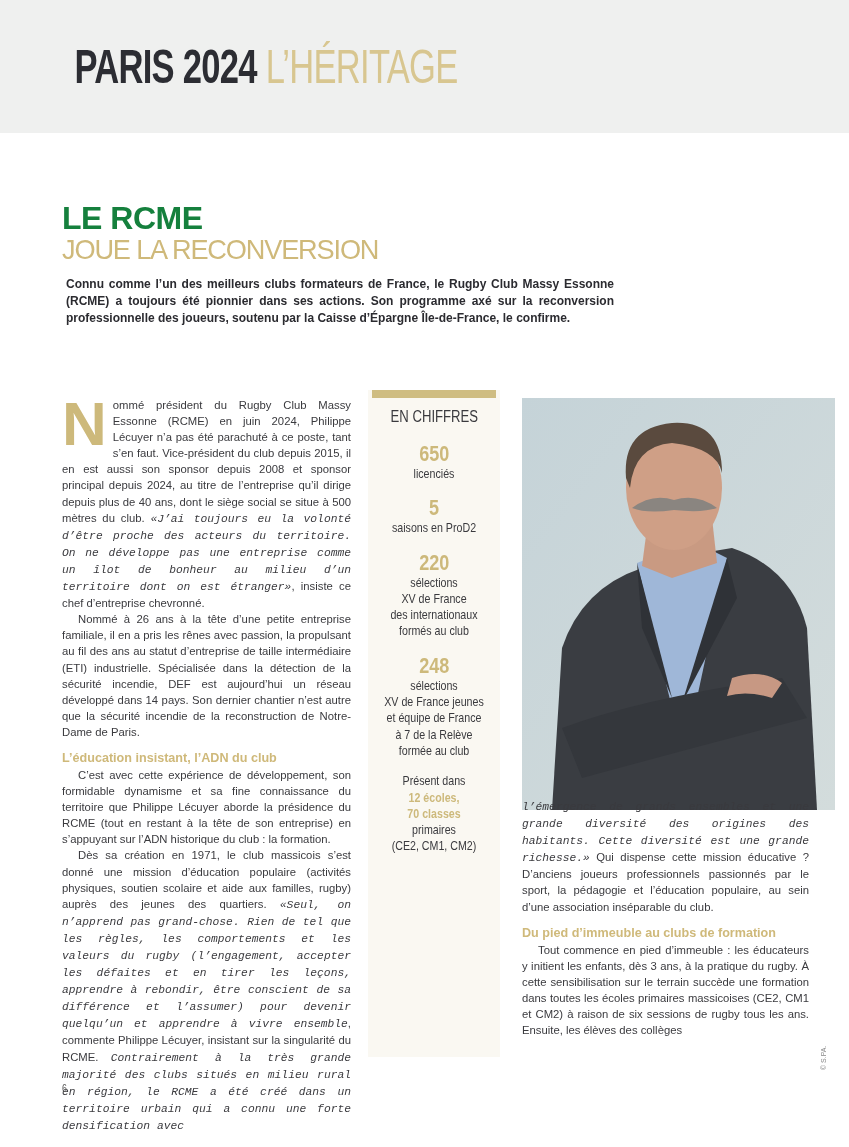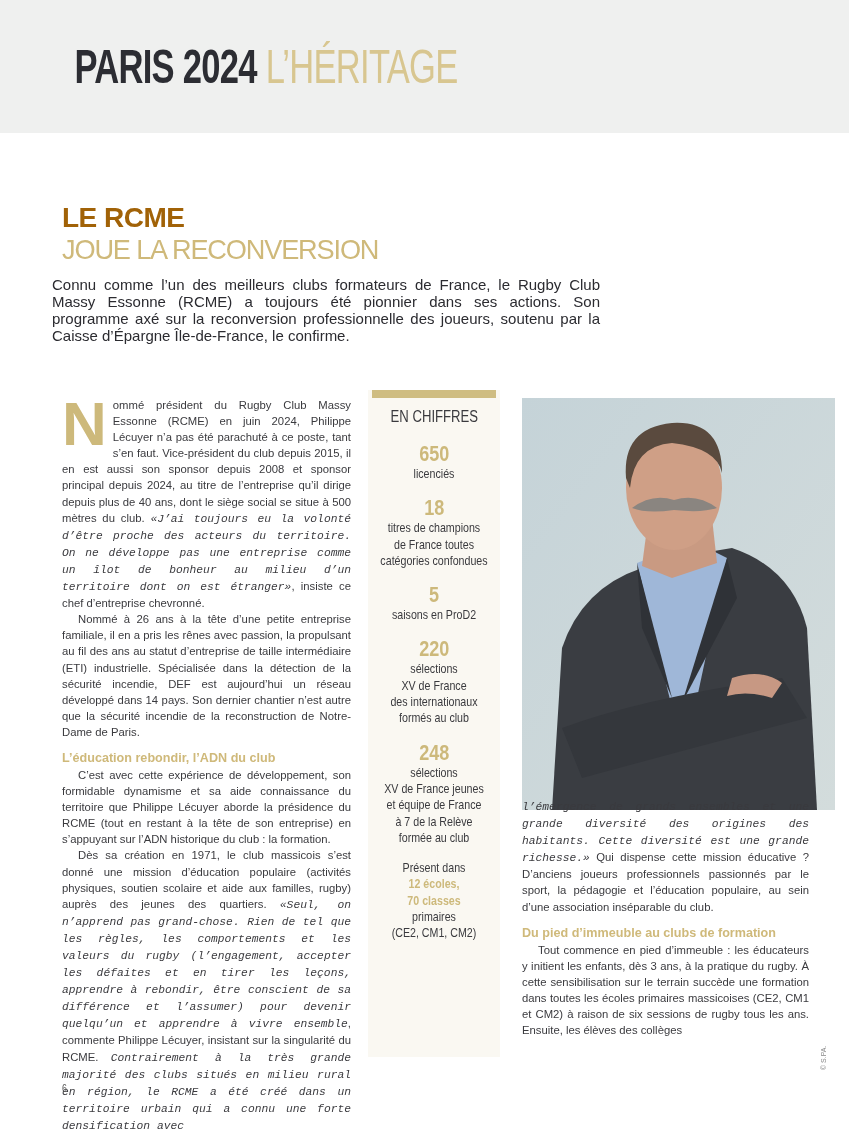--- a/index.html
+++ b/index.html
@@ -16,30 +16,30 @@
     font-size: 48px; letter-spacing: -1px;
     transform: scaleX(0.72); transform-origin: center;
     white-space: nowrap; line-height: 1;
   }
   .header-title .dark { color: #2c2d33; font-weight: bold; }
   .header-title .gold { color: #d8c690; font-weight: normal; }
 
   .headline { position: absolute; left: 62px; top: 202px; }
   .headline-1 {
     font-family: "Liberation Sans", sans-serif;
-    font-weight: bold; font-size: 28px; color: #a16207; letter-spacing: -0.5px; line-height: 32px;
+    font-weight: bold; font-size: 32px; color: #15803d; letter-spacing: -0.5px; line-height: 32px;
   }
   .headline-2 {
     font-family: "Liberation Sans", sans-serif;
     font-weight: normal; font-size: 28px; color: #cfb97a; letter-spacing: -1.2px; line-height: 32px;
     transform: scaleX(0.97); transform-origin: left;
   }
   .lead {
-    position: absolute; left: 52px; top: 276px; width: 548px;
-    font-size: 15px; font-weight: normal; line-height: 17px; color: #2b2b30;
+    position: absolute; left: 66px; top: 276px; width: 548px;
+    font-size: 12px; font-weight: bold; line-height: 17px; color: #2b2b30;
     text-align: justify;
   }
 
   .col {
     position: absolute; font-size: 11.3px; line-height: 16.1px; color: #3a3a3e;
     text-align: justify; hyphens: manual;
   }
   .col-left { left: 62px; top: 397px; width: 289px; }
   .col-right { left: 522px; top: 798px; width: 287px; }
   .col p { text-indent: 16px; }
@@ -115,38 +115,32 @@
   <div class="headline-2">JOUE LA RECONVERSION</div>
 </div>
 
 <div class="lead">Connu comme l’un des meilleurs clubs formateurs de France, le Rugby Club Massy Essonne (RCME) a toujours été pionnier dans ses actions. Son programme axé sur la reconversion professionnelle des joueurs, soutenu par la Caisse d’Épargne Île-de-France, le confirme.</div>
 
 <div class="col col-left">
   <p class="noindent">
     <span class="dropcap">N</span><span>ommé président du Rugby Club Massy Essonne (RCME) en juin 2024, Philippe Lécuyer n’a pas été parachuté à ce poste, tant s’en faut. Vice-président du club depuis 2015, il en est aussi son sponsor depuis 2008 et sponsor principal depuis 2024, au titre de l’entreprise qu’il dirige depuis plus de 40 ans, dont le siège social se situe à 500 mètres du club. </span><em>«J’ai toujours eu la volonté d’être proche des acteurs du territoire. On ne développe pas une entreprise comme un îlot de bonheur au milieu d’un territoire dont on est étranger»</em><span>, insiste ce chef d’entreprise chevronné.</span>
   </p>
   <p>Nommé à 26 ans à la tête d’une petite entreprise familiale, il en a pris les rênes avec passion, la propulsant au fil des ans au statut d’entreprise de taille intermédiaire (ETI) industrielle. Spécialisée dans la détection de la sécurité incendie, DEF est aujourd’hui un réseau développé dans 14 pays. Son dernier chantier n’est autre que la sécurité incendie de la reconstruction de Notre-Dame de Paris.</p>
-  <p class="subhead">L’éducation rebondir, l’ADN du club</p>
-  <p>C’est avec cette expérience de développement, son formidable dynamisme et sa aide connaissance du territoire que Philippe Lécuyer aborde la présidence du RCME (tout en restant à la tête de son entreprise) en s’appuyant sur l’ADN historique du club : la formation.</p>
+  <p class="subhead">L’éducation insistant, l’ADN du club</p>
+  <p>C’est avec cette expérience de développement, son formidable dynamisme et sa fine connaissance du territoire que Philippe Lécuyer aborde la présidence du RCME (tout en restant à la tête de son entreprise) en s’appuyant sur l’ADN historique du club : la formation.</p>
   <p><span>Dès sa création en 1971, le club massicois s’est donné une mission d’éducation populaire (activités physiques, soutien scolaire et aide aux familles, rugby) auprès des jeunes des quartiers. </span><em>«Seul, on n’apprend pas grand-chose. Rien de tel que les règles, les comportements et les valeurs du rugby (l’engagement, accepter les défaites et en tirer les leçons, apprendre à rebondir, être conscient de sa différence et l’assumer) pour devenir quelqu’un et apprendre à vivre ensemble</em><span>, commente Philippe Lécuyer, insistant sur la singularité du RCME. </span><em>Contrairement à la très grande majorité des clubs situés en milieu rural en région, le RCME a été créé dans un territoire urbain qui a connu une forte densification avec</em></p>
 </div>
 
 <div class="stats-box">
   <div class="stats-bar"></div>
   <div class="stats-inner">
     <div class="stats-title">EN CHIFFRES</div>
     <div class="stat">
       <div class="stat-number">650</div>
       <div class="stat-label">licenciés</div>
-    </div>
-    <div class="stat">
-      <div class="stat-number">18</div>
-      <div class="stat-label">titres de champions
-de France toutes
-catégories confondues</div>
     </div>
     <div class="stat">
       <div class="stat-number">5</div>
       <div class="stat-label">saisons en ProD2</div>
     </div>
     <div class="stat">
       <div class="stat-number">220</div>
       <div class="stat-label">sélections
 XV de France
 des internationaux

